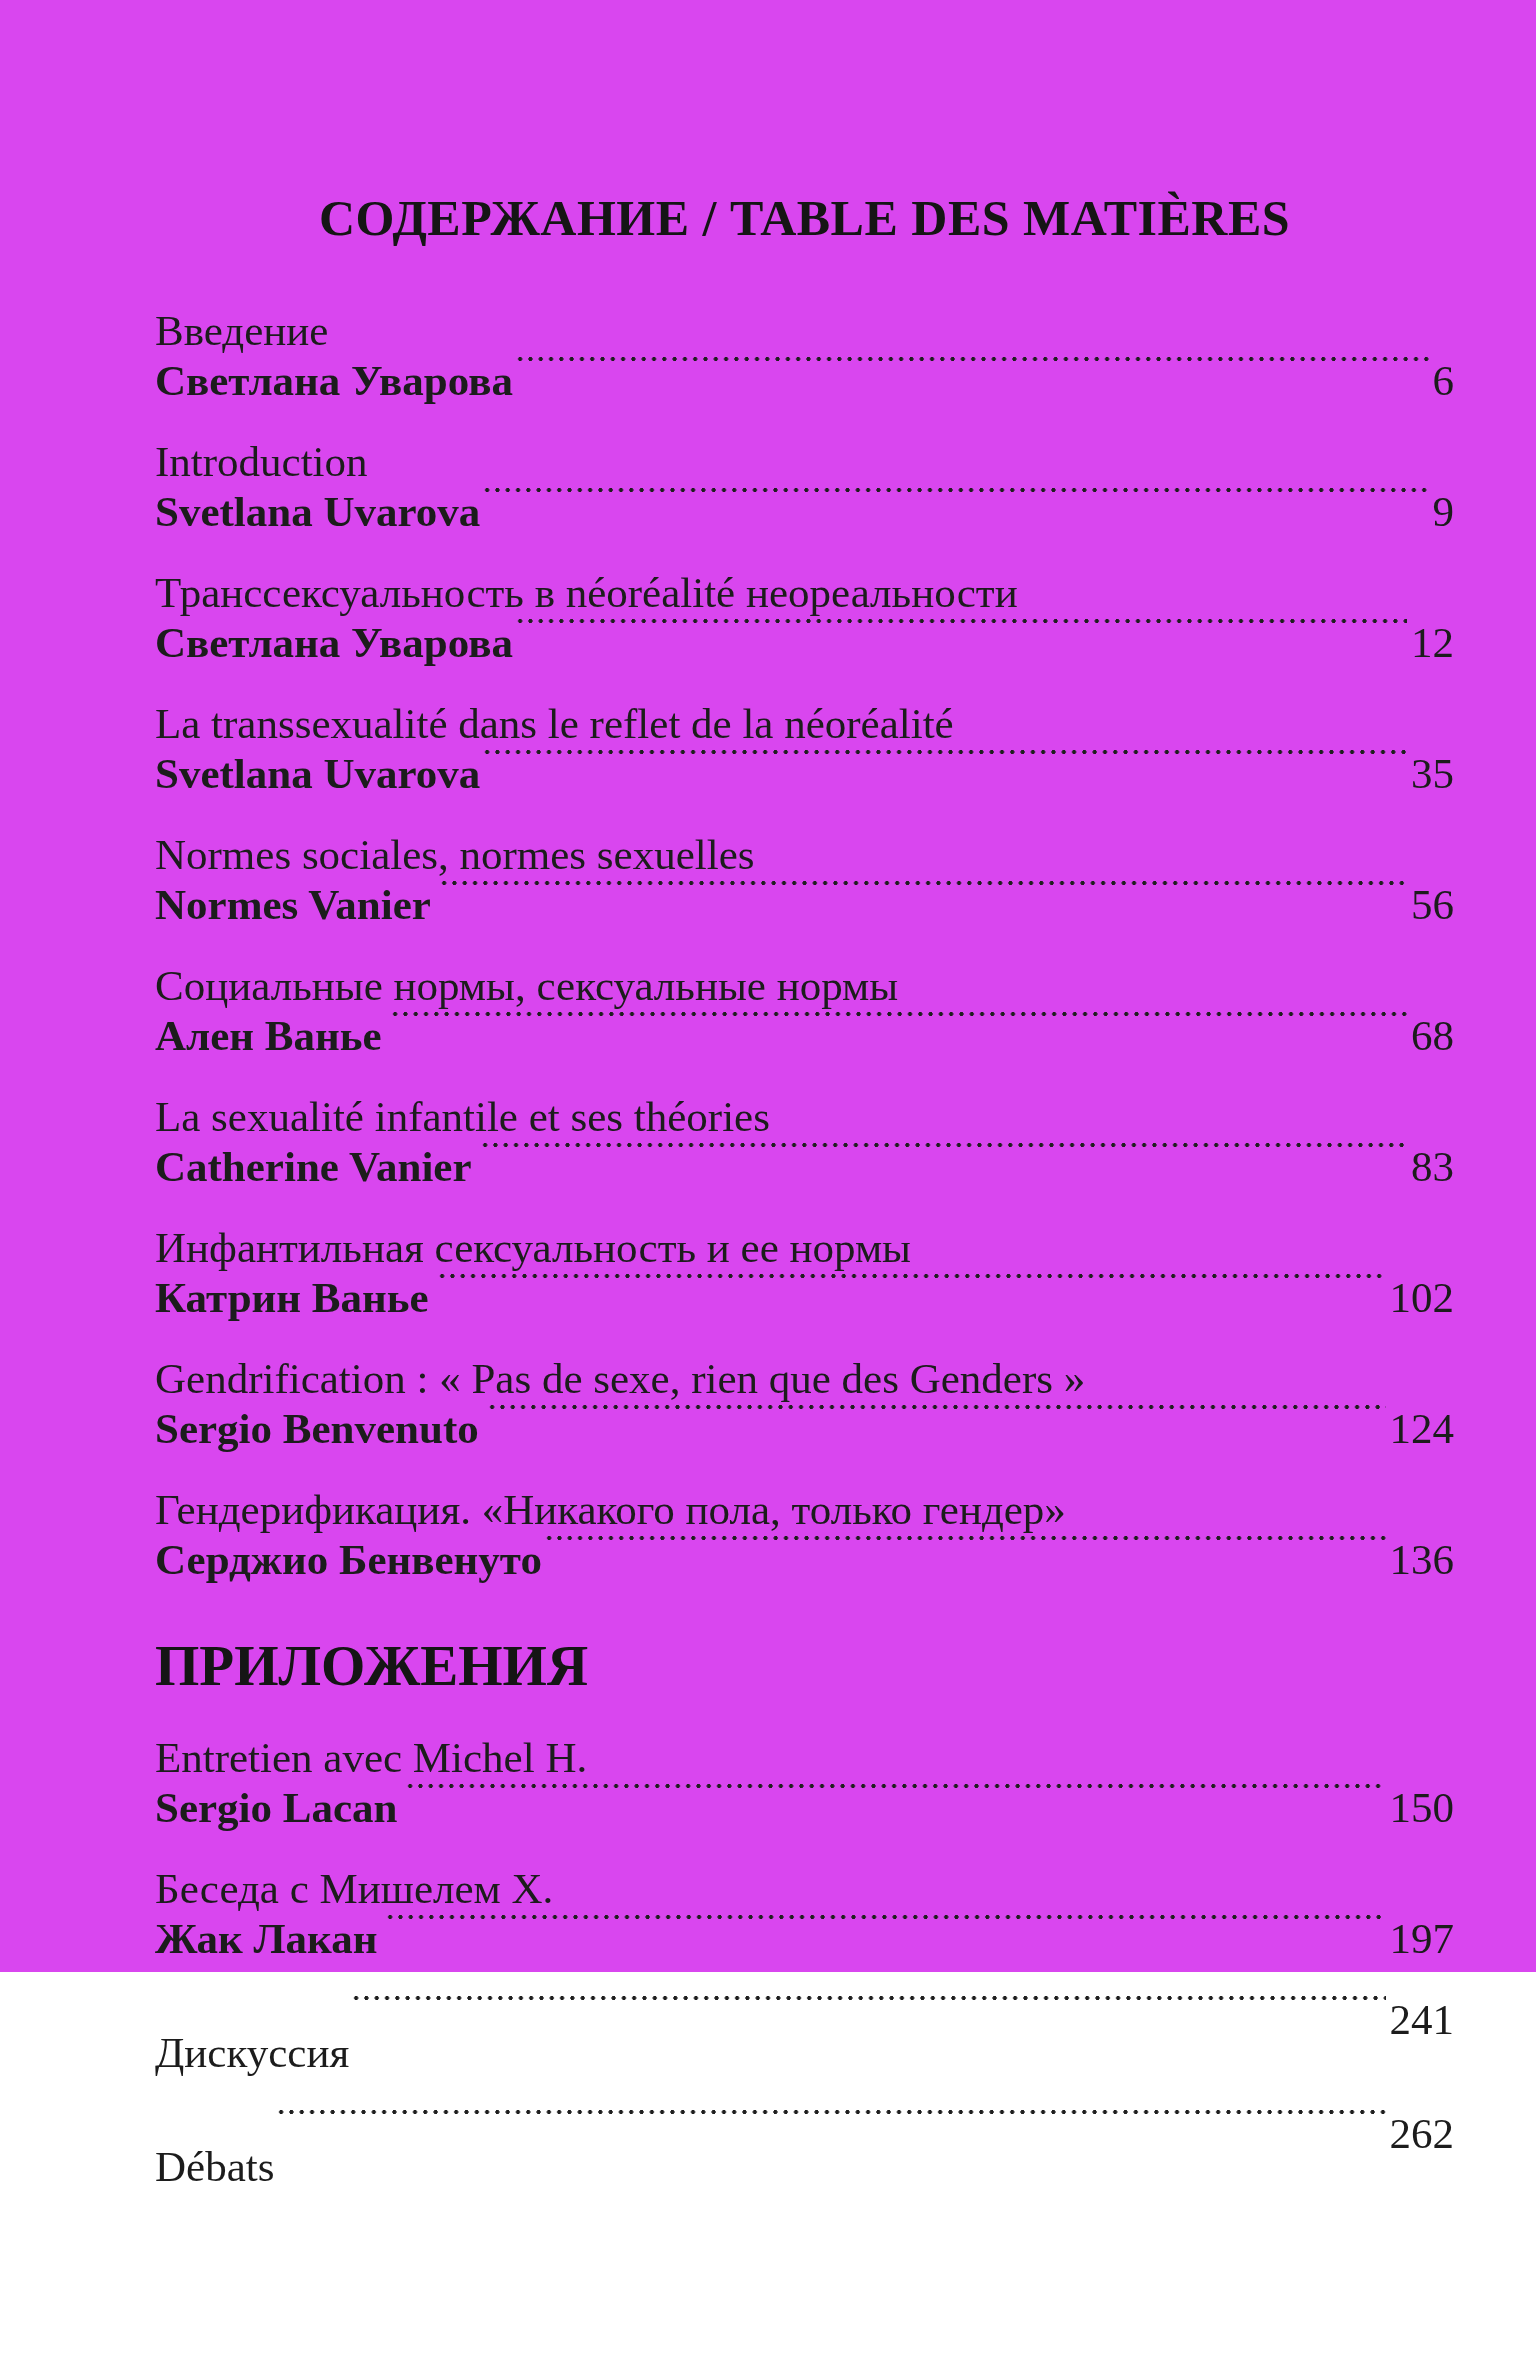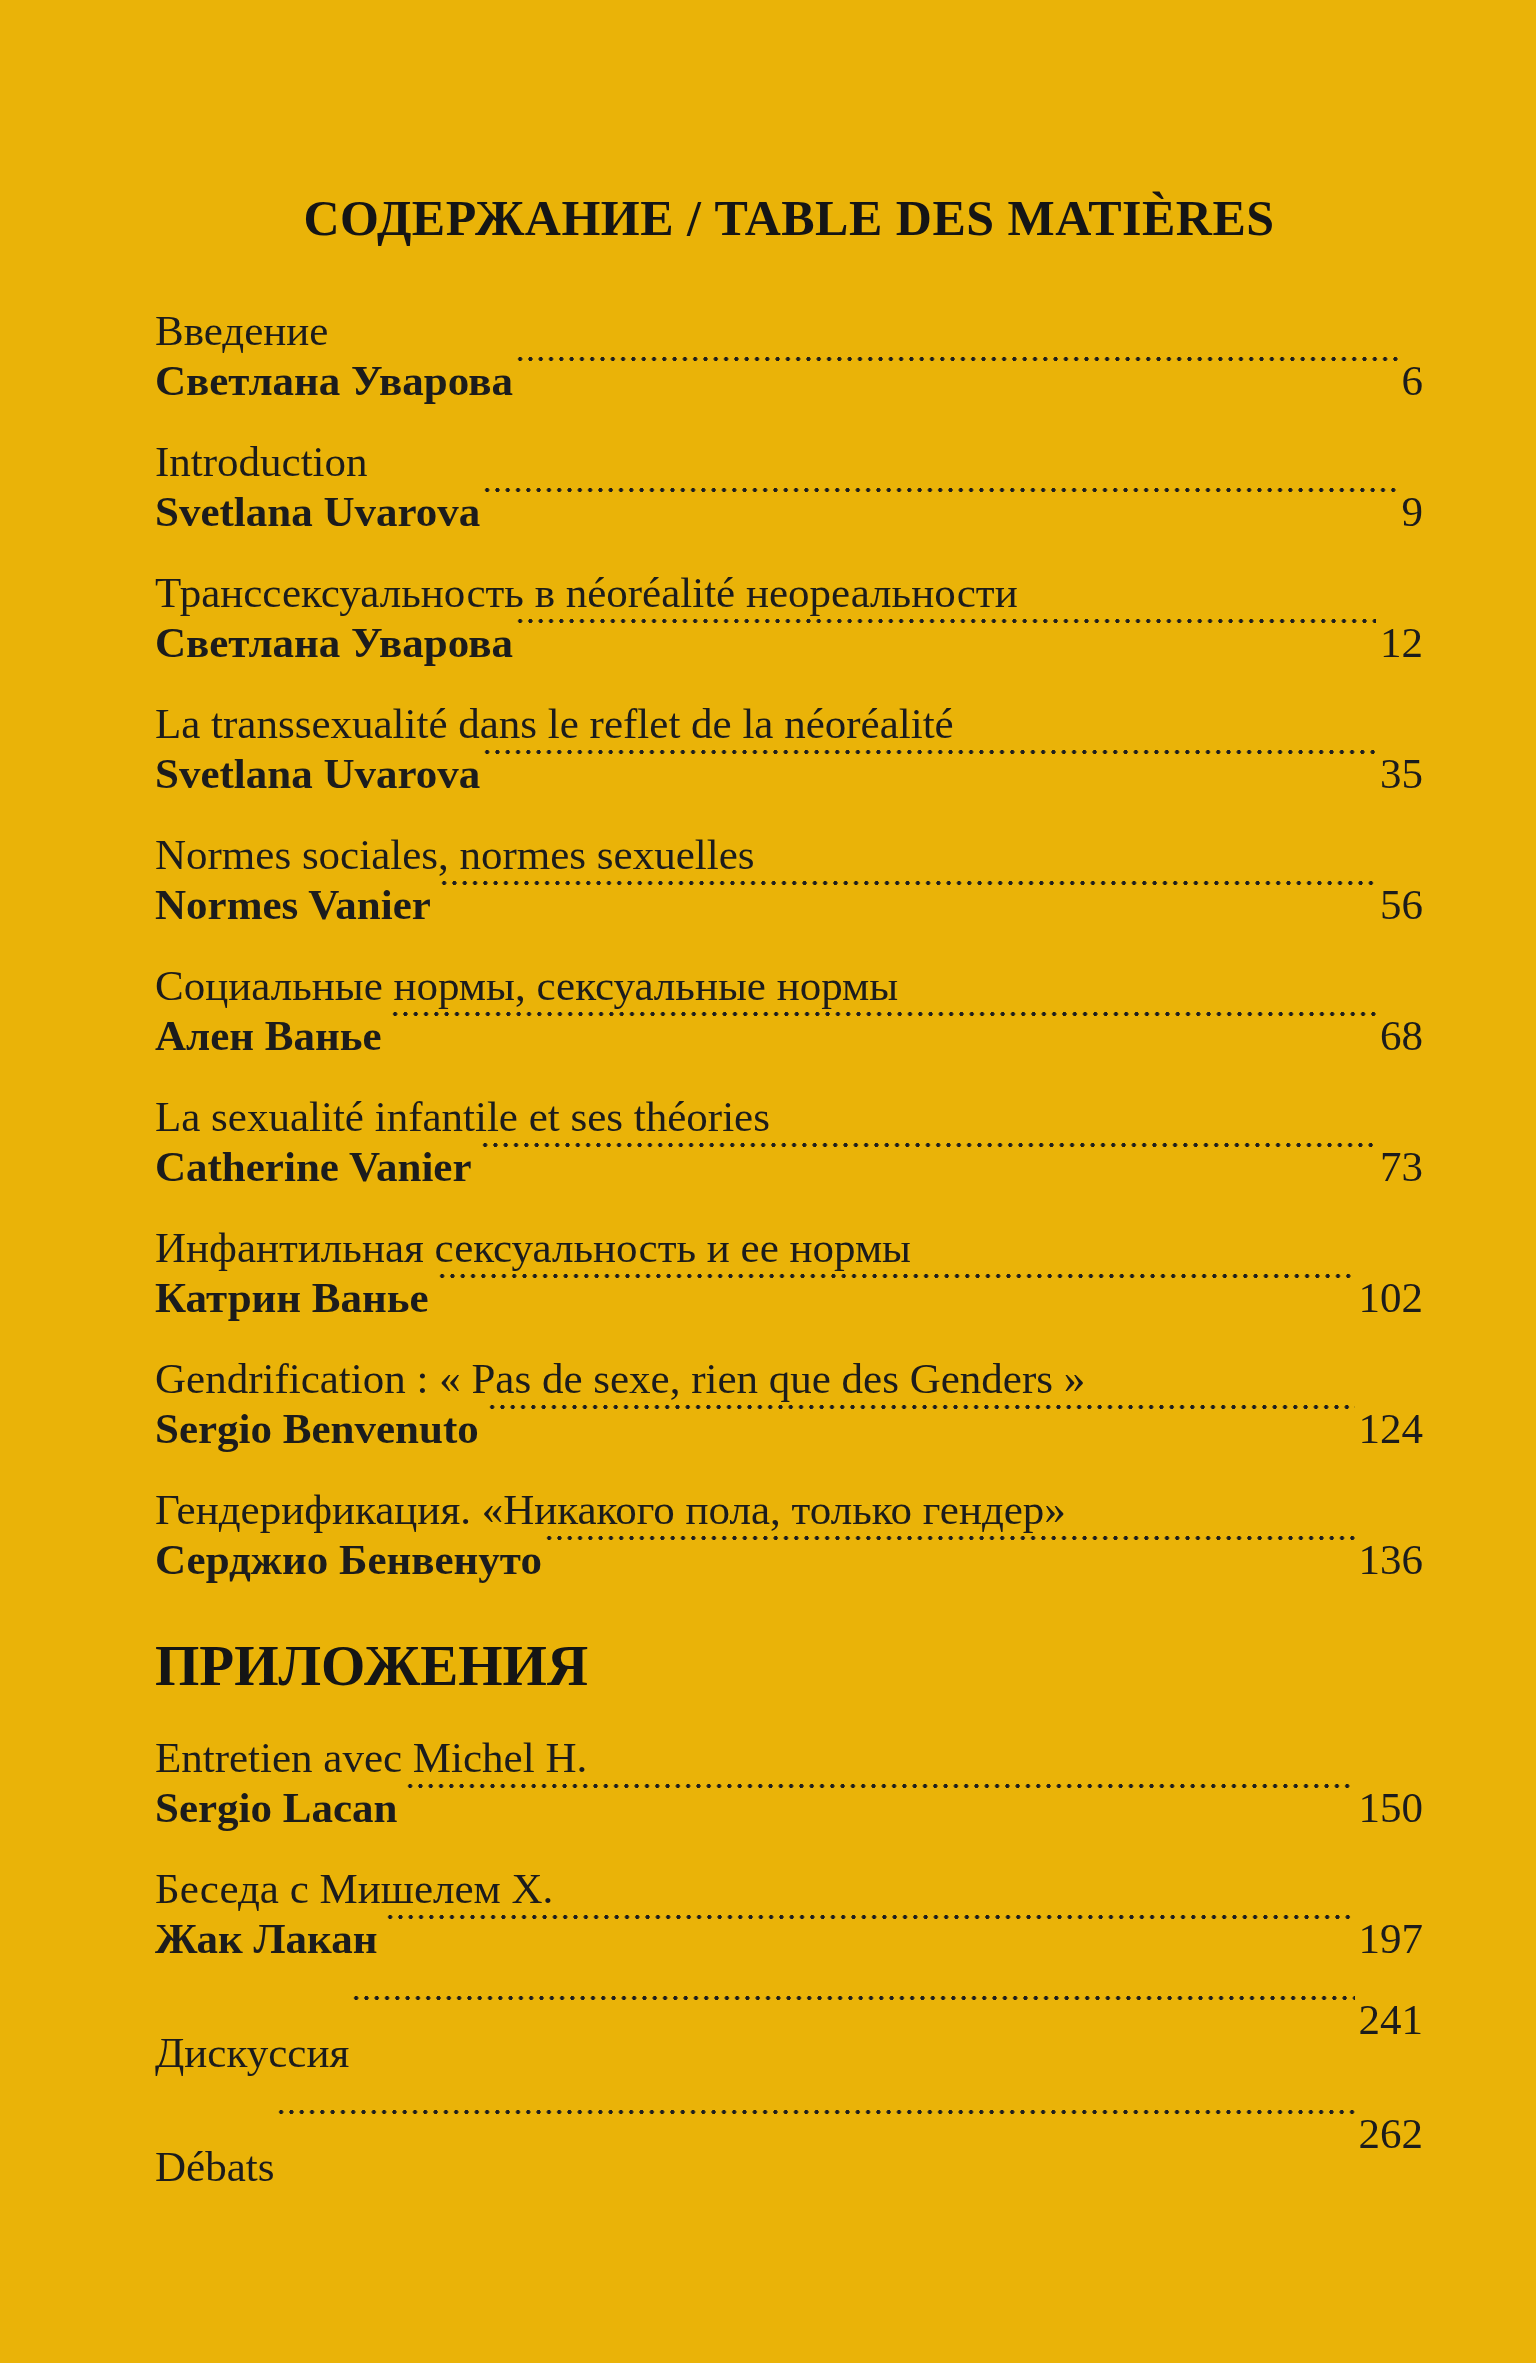--- a/index.html
+++ b/index.html
@@ -6,23 +6,23 @@
   html, body { background: #ffffff; }
   body {
     width: 1536px;
     height: 2363px;
     font-family: "Liberation Serif", "DejaVu Serif", serif;
     color: #1c1c1c;
     overflow: hidden;
   }
   .page {
     width: 1536px;
-    height: 2363px;
-    background: #eab308;
-    padding: 190px 113px 0 155px;
+    height: 1972px;
+    background: #d946ef;
+    padding: 190px 82px 0 155px;
   }
   .toc-title {
     font-size: 50px;
     line-height: 56px;
     font-weight: 700;
     text-align: center;
     letter-spacing: 0.5px;
     color: #151515;
     margin: 0 0 60px 0;
     white-space: nowrap;
@@ -136,21 +136,21 @@
         <span class="leader"></span>
         <span class="page-num">68</span>
       </div>
     </div>
 
     <div class="entry">
       <div class="entry-title">La sexualité infantile et ses théories</div>
       <div class="ref-line">
         <span class="author">Catherine Vanier</span>
         <span class="leader"></span>
-        <span class="page-num">73</span>
+        <span class="page-num">83</span>
       </div>
     </div>
 
     <div class="entry">
       <div class="entry-title">Инфантильная сексуальность и ее нормы</div>
       <div class="ref-line">
         <span class="author">Катрин Ванье</span>
         <span class="leader"></span>
         <span class="page-num">102</span>
       </div>

